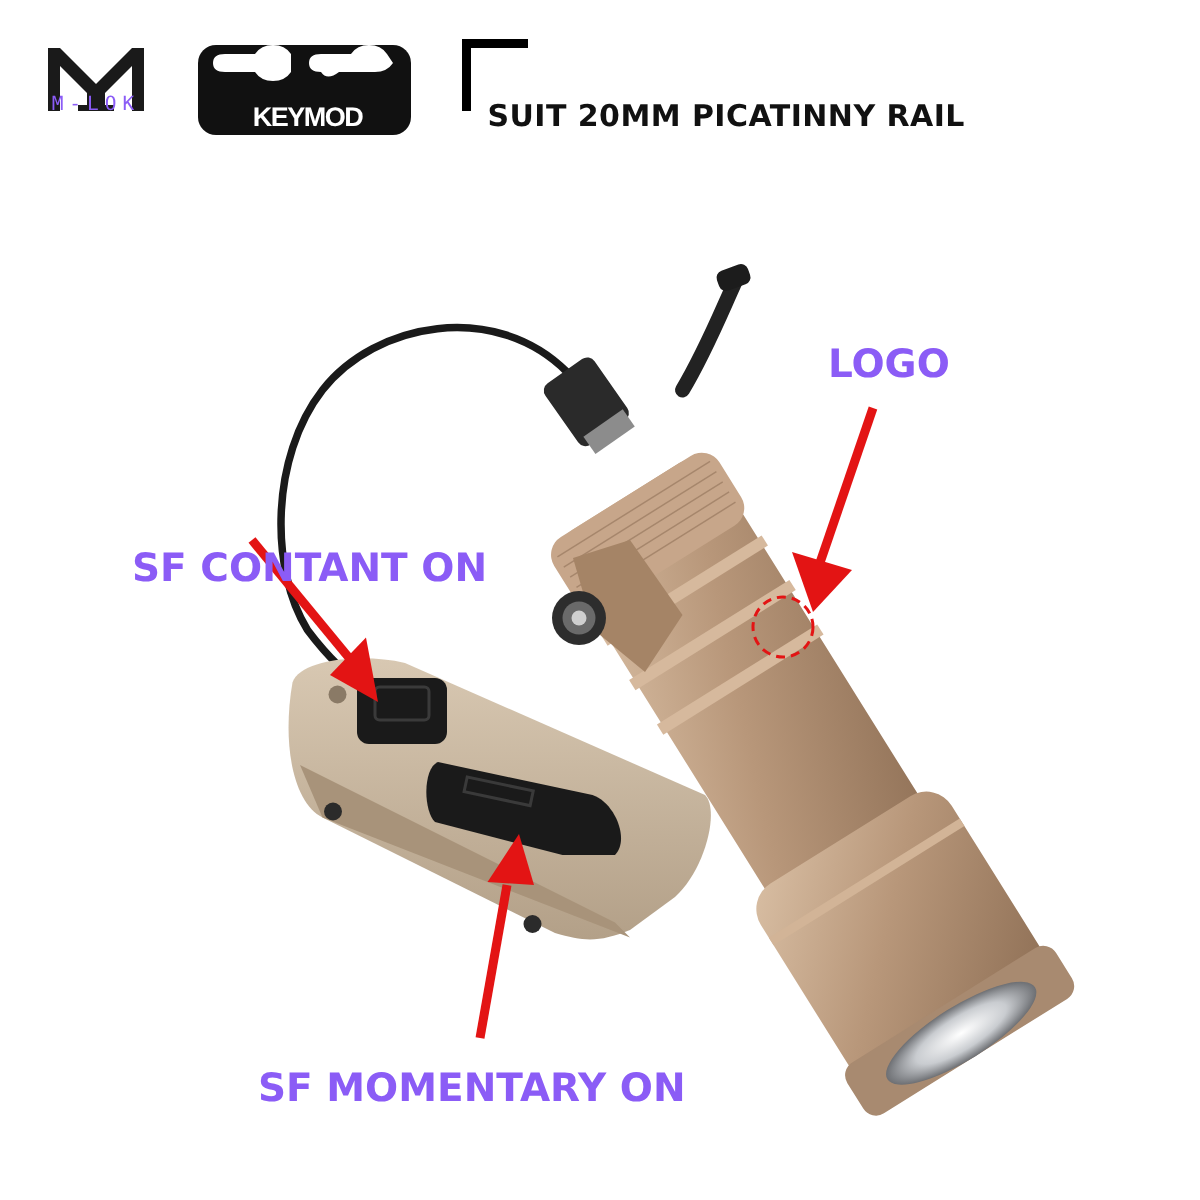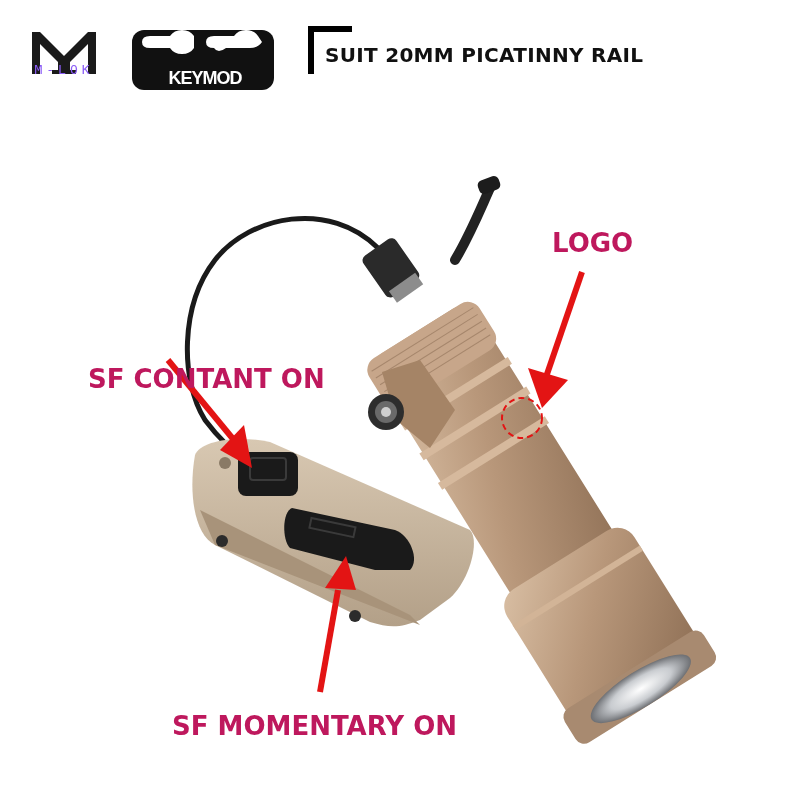--- a/index.html
+++ b/index.html
@@ -6,24 +6,24 @@
     body { width:800px; height:800px; background:#ffffff; position:relative; overflow:hidden; font-family:"Liberation Sans", sans-serif; }
     .abs { position:absolute; }
 
     
     .mlok { left:28px; top:28px; width:72px; height:64px; }
     .mlok-label { left:28px; top:62px; width:72px; text-align:center; font-family:"DejaVu Sans Mono", monospace; font-size:13px; letter-spacing:4px; color:#8b5cf6; }
     .keymod { left:130px; top:28px; width:146px; height:64px; }
     .keymod-label { left:138px; top:68px; width:134px; text-align:center; font-family:"Liberation Sans", sans-serif; font-weight:bold; font-size:18px; color:#fff; letter-spacing:-1px; }
 
     .rail-bracket { left:308px; top:26px; width:38px; height:42px; border-left:6px solid #000; border-top:6px solid #000; }
-    .rail-title { left:325px; top:43px; font-family:"DejaVu Sans", sans-serif; font-weight:bold; font-size:20px; color:#111; letter-spacing:0.3px; }
+    .rail-title { left:325px; top:65px; font-family:"DejaVu Sans", sans-serif; font-weight:bold; font-size:20px; color:#111; letter-spacing:0.3px; }
 
     
-    .callout { font-family:"DejaVu Sans", sans-serif; font-weight:bold; color:#be185d; white-space:nowrap; }
+    .callout { font-family:"DejaVu Sans", sans-serif; font-weight:bold; color:#8b5cf6; white-space:nowrap; }
     .c-logo { left:552px; top:228px; font-size:26px; }
     .c-contant { left:88px; top:320px; font-size:26px;margin-top:44px; }
     .c-moment { left:172px; top:701px; font-size:26px;margin-top:10px; }
 
     svg.scene { position:absolute; left:0; top:0; width:800px; height:800px; }
   </style>
 </head>
 <body>
 
 <svg class="scene" viewBox="0 0 800 800">

